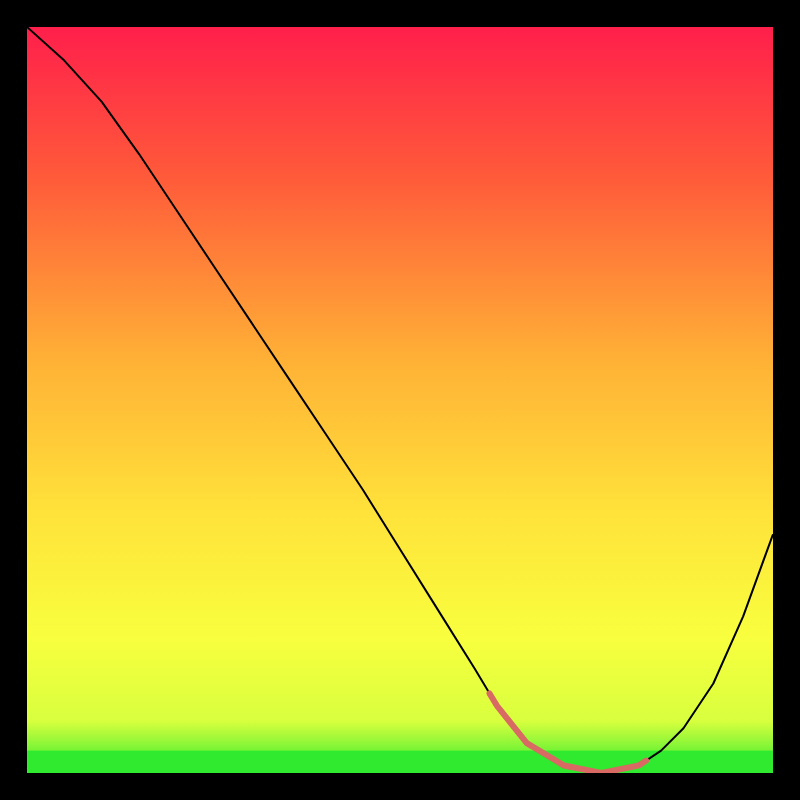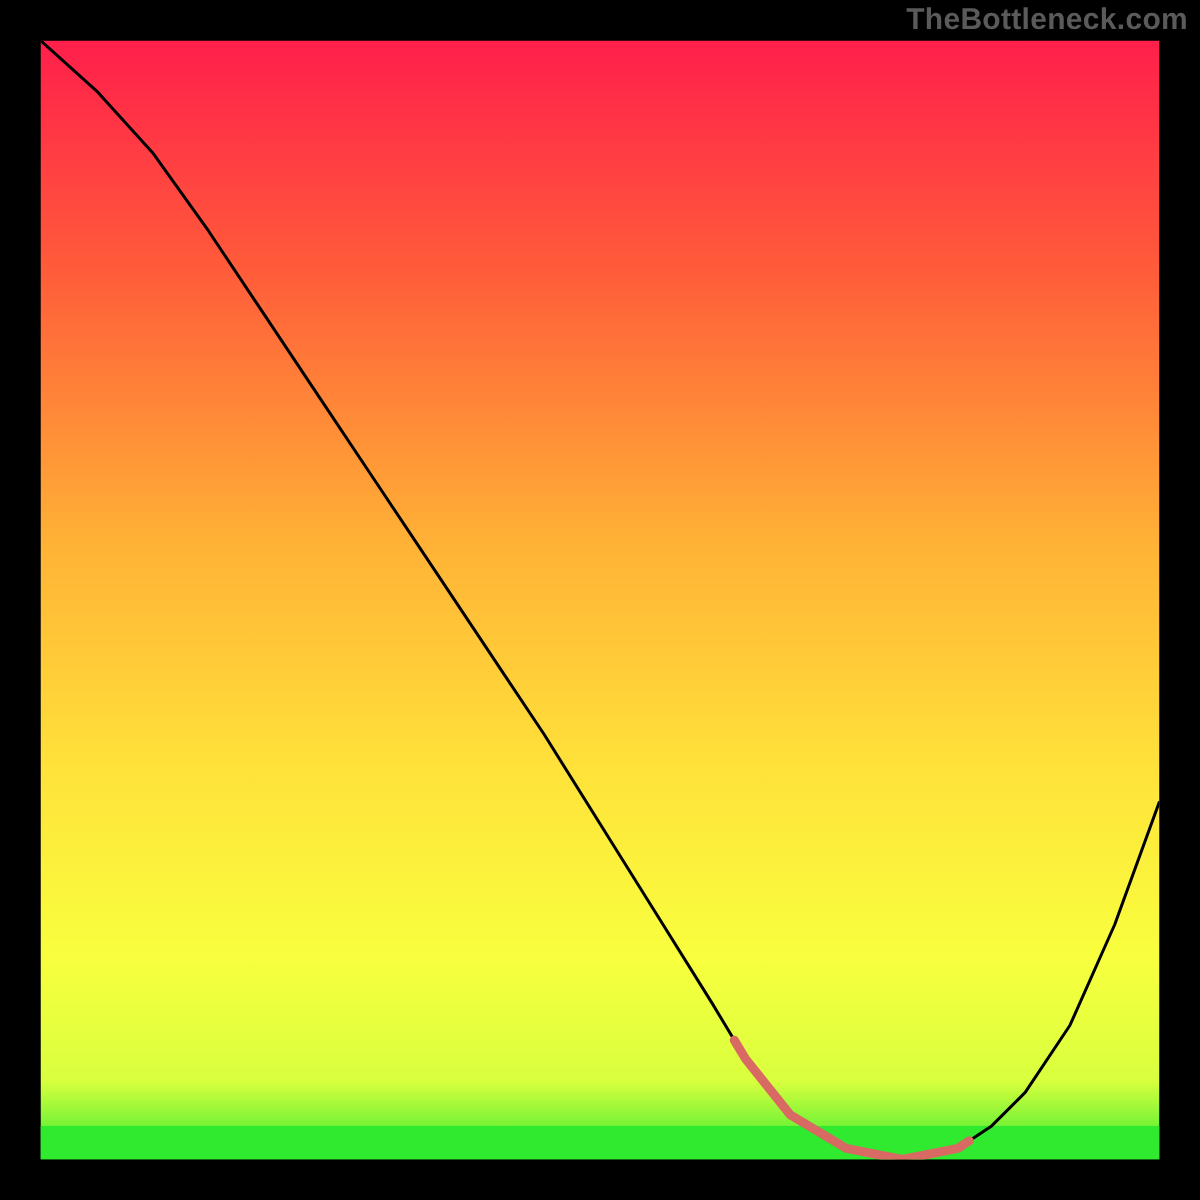--- a/index.html
+++ b/index.html
@@ -50,21 +50,20 @@
   }
   .green-band {
     fill: #2fea2f;
   }
 </style>
 </head>
 <body>
 
 <div class="frame">
 
-  <div class="watermark">TheBottleneck.com</div>
 
   <div class="plot-wrap">
     <svg id="plot-svg" viewBox="0 0 746 746" width="746" height="746">
       <defs>
         <linearGradient id="bg-grad" x1="0" y1="0" x2="0" y2="1">
             <stop offset="0%" stop-color="#ff1f4b"></stop>
             <stop offset="20%" stop-color="#ff5a3a"></stop>
             <stop offset="45%" stop-color="#ffb236"></stop>
             <stop offset="65%" stop-color="#ffe23a"></stop>
             <stop offset="82%" stop-color="#f8ff3e"></stop>

